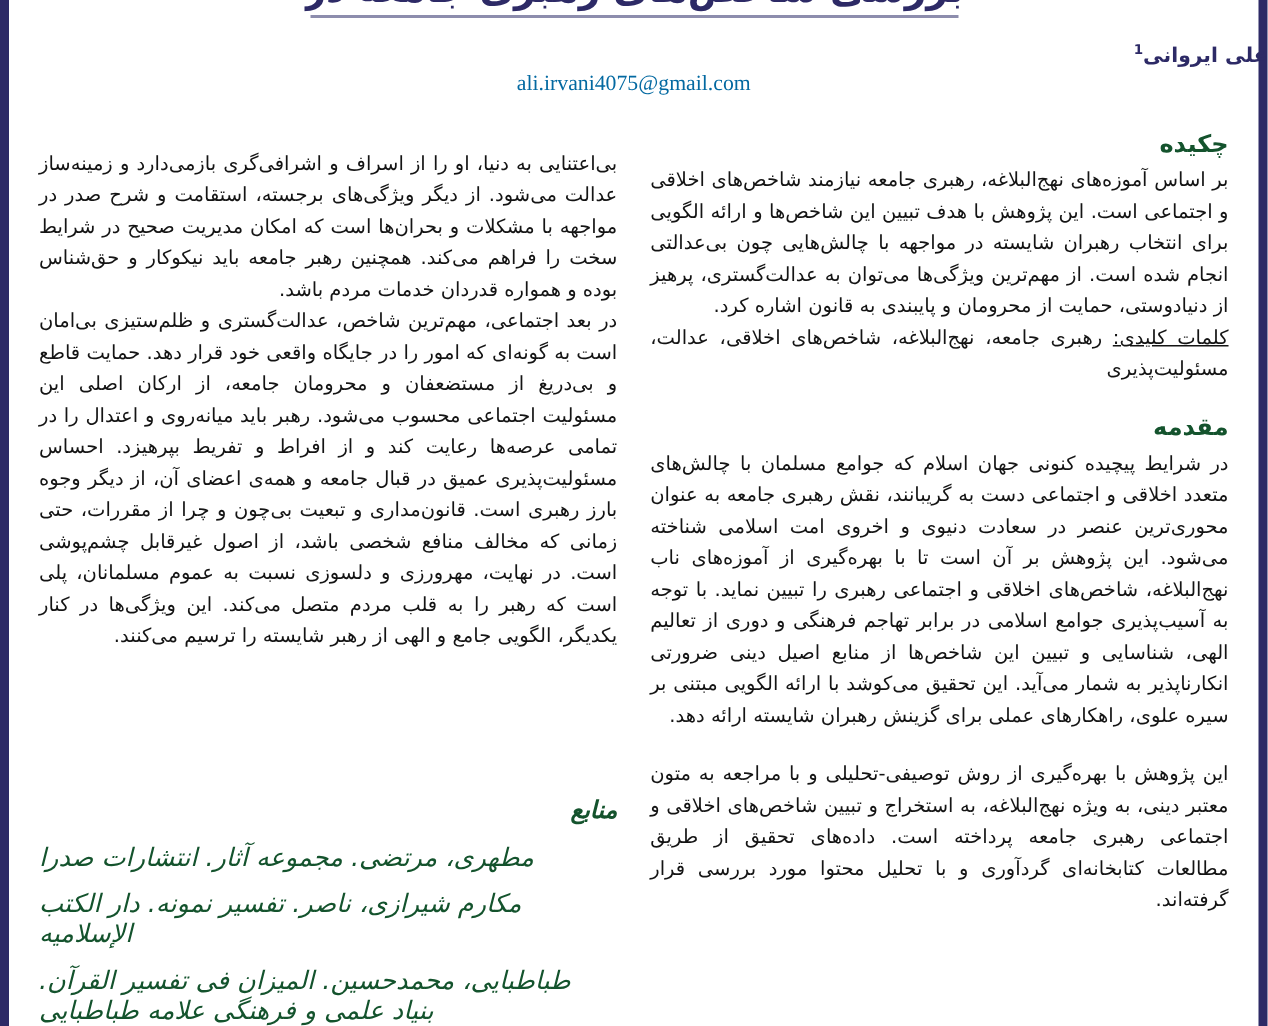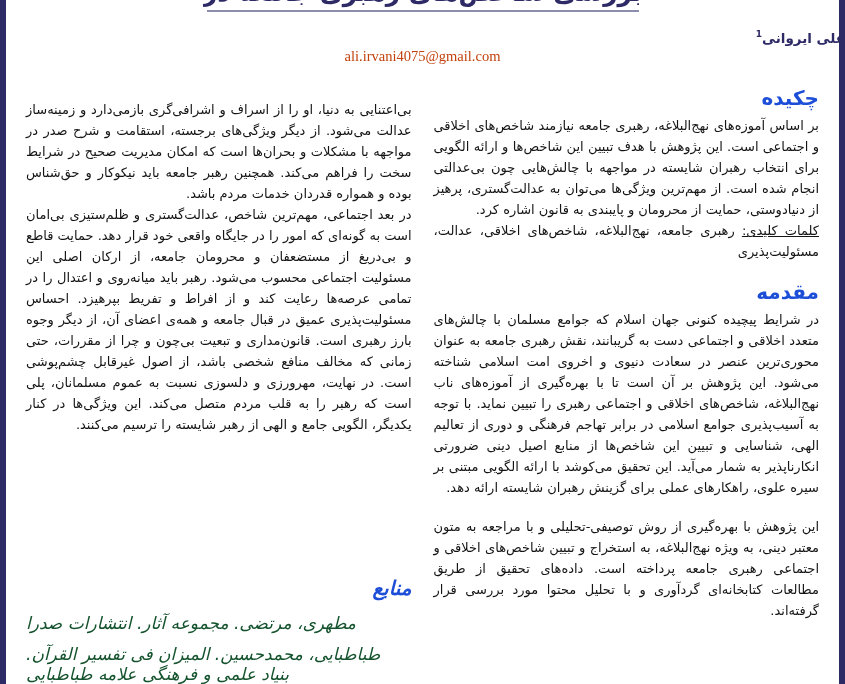--- a/index.html
+++ b/index.html
@@ -29,33 +29,33 @@
     background:#8d8dad;
   }
 
   .author-line {
     position:absolute; top:29px; left:0; right:0;
     font-size:13.5px; font-weight:bold; color:#2d2a66;
   }
   .author-line sup { font-size:9px; font-weight:bold; }
   .email-line {
     position:absolute; top:48px; left:0; right:0;
-    text-align:center; font-size:14.5px; color:#c2410c;
+    text-align:center; font-size:14.5px; color:#0369a1;
     font-family:"Liberation Serif", serif; direction:ltr;
   }
 
   .columns {
     position:absolute; top:86px; left:26px; right:26px; height:598px;
     display:flex; gap:22px;
   }
   .col { width:50%; display:flex; flex-direction:column; }
   .col-left { padding-top:13px; }
 
   .section-heading {
-    font-size:20px; font-weight:bold; color:#1d4ed8; margin-bottom:5px;
+    font-size:16px; font-weight:bold; color:#14532d; margin-bottom:5px;
   }
   .mt-section { margin-top:18px; }
   .body-text {
     font-size:13px; line-height:21px; text-align:justify;
     color:#141414;
   }
   .keywords-label { text-decoration:underline; }
 
   .references-block { margin-top:auto;font-style:italic; }
   .references-block .section-heading { margin-bottom:13px; }
@@ -102,17 +102,18 @@
     </div>
   </div>
 
   <div class="col col-left">
     <div class="body-text">بی‌اعتنایی به دنیا، او را از اسراف و اشرافی‌گری بازمی‌دارد و زمینه‌ساز عدالت می‌شود. از دیگر ویژگی‌های برجسته، استقامت و شرح صدر در مواجهه با مشکلات و بحران‌ها است که امکان مدیریت صحیح در شرایط سخت را فراهم می‌کند. همچنین رهبر جامعه باید نیکوکار و حق‌شناس بوده و همواره قدردان خدمات مردم باشد.</div>
     <div class="body-text">در بعد اجتماعی، مهم‌ترین شاخص، عدالت‌گستری و ظلم‌ستیزی بی‌امان است به گونه‌ای که امور را در جایگاه واقعی خود قرار دهد. حمایت قاطع و بی‌دریغ از مستضعفان و محرومان جامعه، از ارکان اصلی این مسئولیت اجتماعی محسوب می‌شود. رهبر باید میانه‌روی و اعتدال را در تمامی عرصه‌ها رعایت کند و از افراط و تفریط بپرهیزد. احساس مسئولیت‌پذیری عمیق در قبال جامعه و همه‌ی اعضای آن، از دیگر وجوه بارز رهبری است. قانون‌مداری و تبعیت بی‌چون و چرا از مقررات، حتی زمانی که مخالف منافع شخصی باشد، از اصول غیرقابل چشم‌پوشی است. در نهایت، مهرورزی و دلسوزی نسبت به عموم مسلمانان، پلی است که رهبر را به قلب مردم متصل می‌کند. این ویژگی‌ها در کنار یکدیگر، الگویی جامع و الهی از رهبر شایسته را ترسیم می‌کنند.</div>
 
     <div class="references-block">
       <div class="section-heading">منابع</div>
       <div class="ref-item">مطهری، مرتضی. مجموعه آثار. انتشارات صدرا</div>
+      <div class="ref-item">مکارم شیرازی، ناصر. تفسیر نمونه. دار الکتب الإسلامیه</div>
       <div class="ref-item">طباطبایی، محمدحسین. المیزان فی تفسیر القرآن. بنیاد علمی و فرهنگی علامه طباطبایی</div>
     </div>
   </div>
 
 </div>
 
 </body></html>

